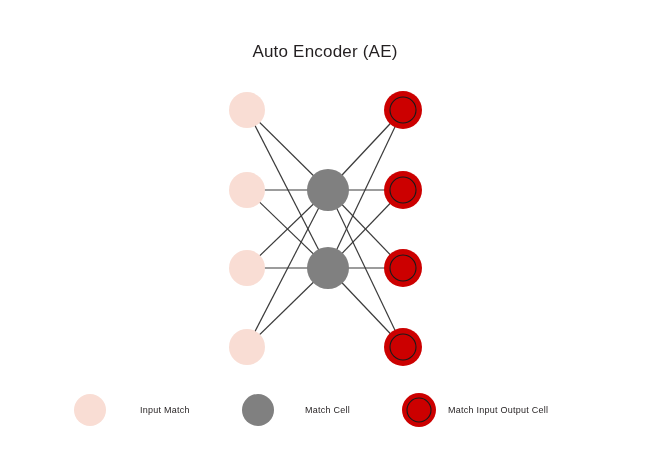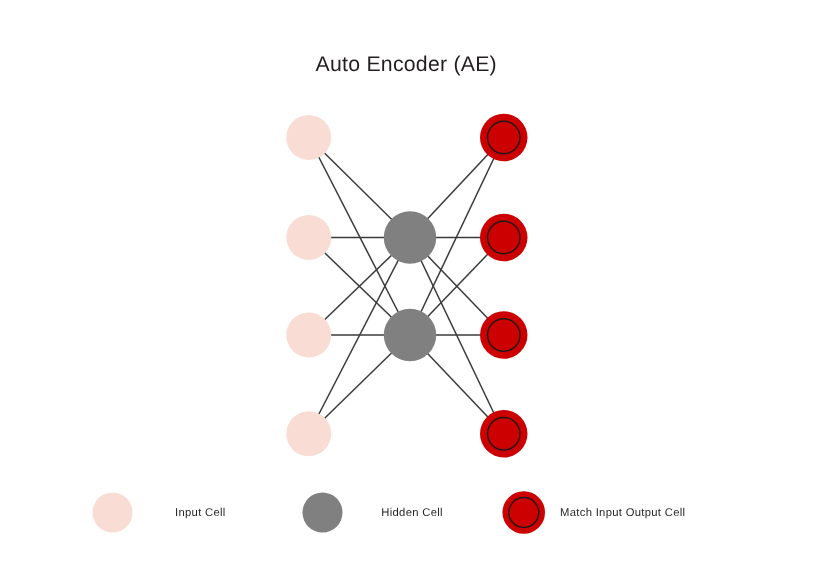--- a/index.html
+++ b/index.html
@@ -90,15 +90,15 @@
     <g>
       <circle cx="90" cy="410" r="16" fill="#f9ddd4"></circle>
       <circle cx="258" cy="410" r="16" fill="#808080"></circle>
       <circle cx="419" cy="410" r="17" fill="#cc0000"></circle>
       <circle cx="419" cy="410" r="12" fill="none" stroke="#1a1a1a" stroke-width="1.1"></circle>
     </g>
   </svg>
 
 <div class="diagram-title">Auto Encoder (AE)</div>
 
-<div class="legend-label" id="lbl-input">Input Cell</div>
-<div class="legend-label" id="lbl-hidden">Hidden Cell</div>
+<div class="legend-label" id="lbl-input">Input Match</div>
+<div class="legend-label" id="lbl-hidden">Match Cell</div>
 <div class="legend-label" id="lbl-output">Match Input Output Cell</div>
 
 </body></html>

